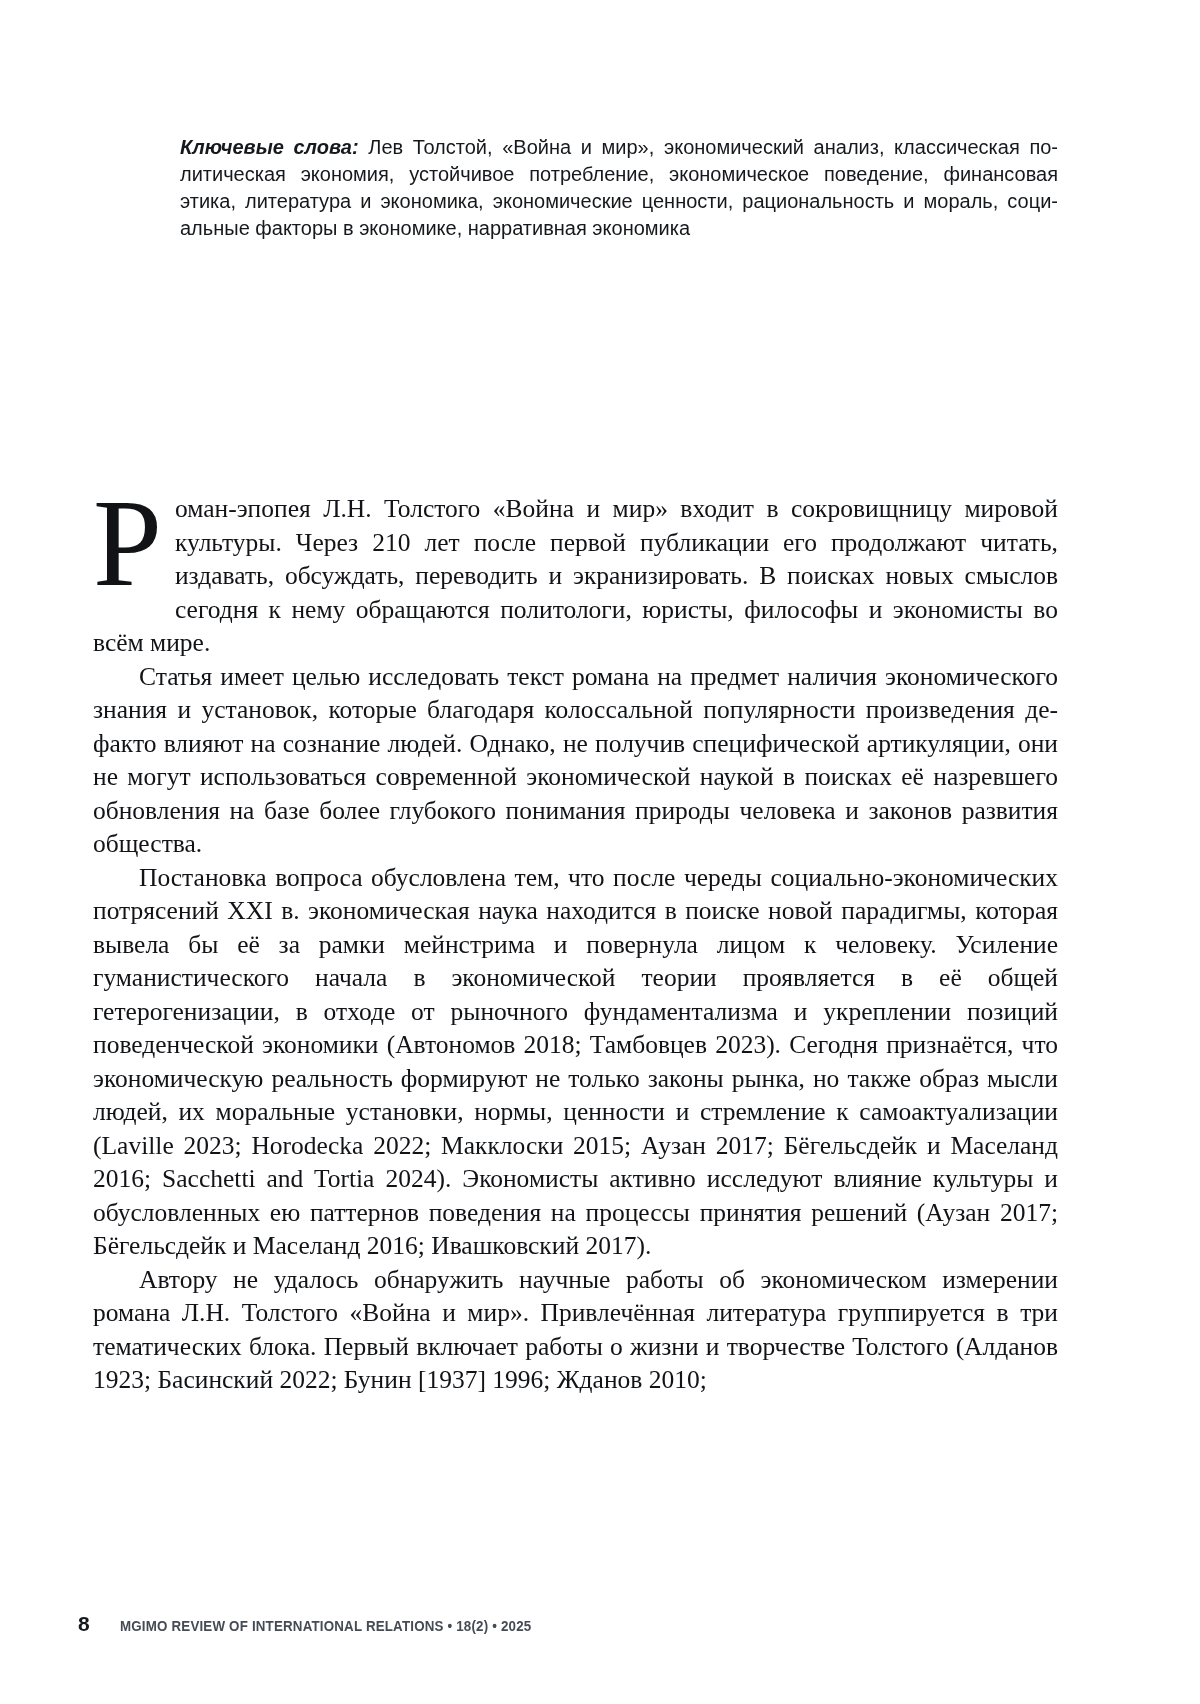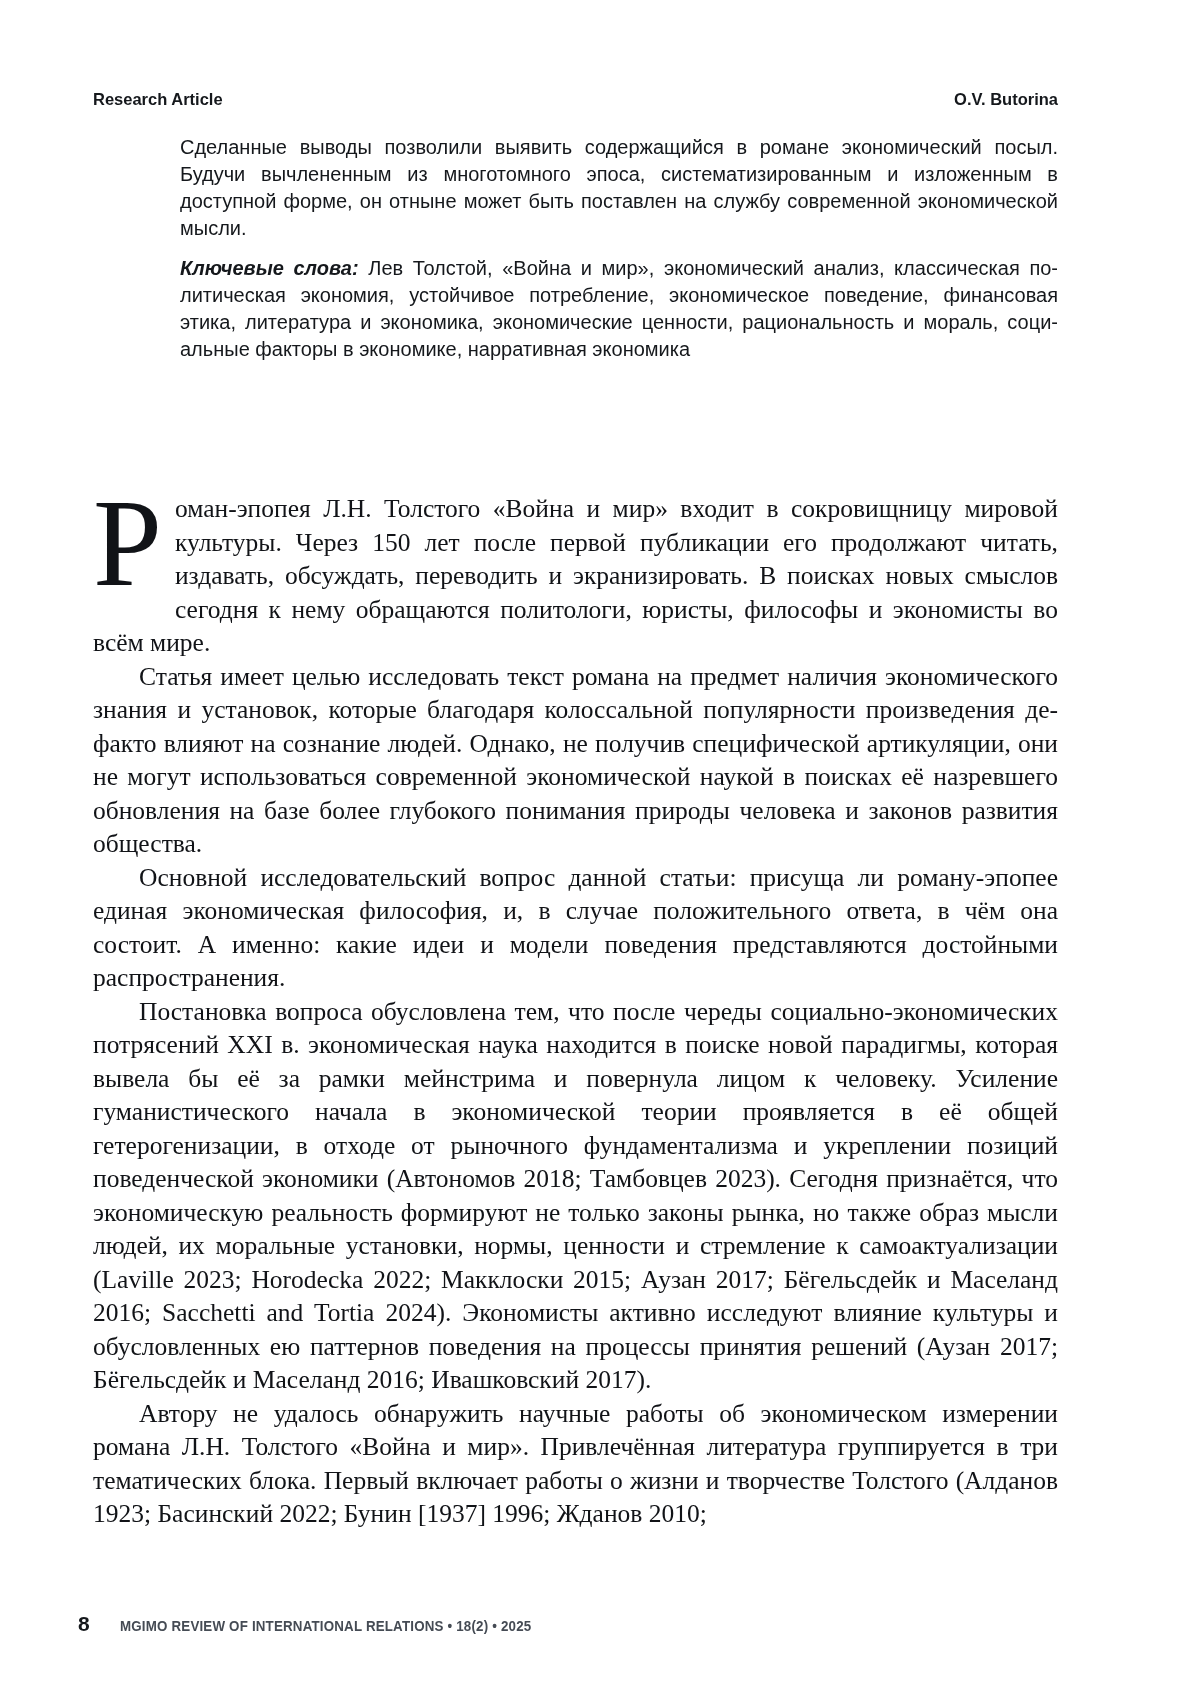--- a/index.html
+++ b/index.html
@@ -97,34 +97,28 @@
     transform: scaleX(0.92);
     transform-origin: left center;
     white-space: nowrap;
   }
 </style>
 </head>
 <body>
 
 <div class="page">
 
-  <div class="runhead">
-    <span class="arttype">Research Article</span>
-    <span class="author">O.V. Butorina</span>
-  </div>
 
   <div class="abstract-block">
-    <p>Сделанные выводы позволили выявить содержащийся в романе экономический посыл. Будучи вычлененным из многотомного эпоса, систематизированным и из­ложенным в доступной форме, он отныне может быть поставлен на службу совре­менной экономической мысли.</p>
     <p><span class="kw-label">Ключевые слова:</span><span> Лев Толстой, «Война и мир», экономический анализ, классическая по­литическая экономия, устойчивое потребление, экономическое поведение, финансовая этика, литература и экономика, экономические ценности, рациональность и мораль, соци­альные факторы в экономике, нарративная экономика</span></p>
   </div>
 
   <div class="body-text">
-    <p class="opening"><span class="dropcap">Р</span><span>оман-эпопея Л.Н. Толстого «Война и мир» входит в сокровищницу миро­вой культуры. Через 150 лет после первой публикации его продолжают читать, издавать, обсуждать, переводить и экранизировать. В поисках новых смыслов сегодня к нему обращаются политологи, юристы, философы и экономисты во всём мире.</span></p>
+    <p class="opening"><span class="dropcap">Р</span><span>оман-эпопея Л.Н. Толстого «Война и мир» входит в сокровищницу миро­вой культуры. Через 210 лет после первой публикации его продолжают читать, издавать, обсуждать, переводить и экранизировать. В поисках новых смыслов сегодня к нему обращаются политологи, юристы, философы и экономисты во всём мире.</span></p>
     <p>Статья имеет целью исследовать текст романа на предмет наличия эконо­мического знания и установок, которые благодаря колоссальной популярности произведения де-факто влияют на сознание людей. Однако, не получив спец­ифической артикуляции, они не могут использоваться современной экономи­ческой наукой в поисках её назревшего обновления на базе более глубокого по­нимания природы человека и законов развития общества.</p>
-    <p>Основной исследовательский вопрос данной статьи: присуща ли роману-эпопее единая экономическая философия, и, в случае положительного ответа, в чём она состоит. А именно: какие идеи и модели поведения представляются достойными распространения.</p>
     <p>Постановка вопроса обусловлена тем, что после череды социально-эконо­мических потрясений XXI в. экономическая наука находится в поиске новой парадигмы, которая вывела бы её за рамки мейнстрима и повернула лицом к человеку. Усиление гуманистического начала в экономической теории прояв­ляется в её общей гетерогенизации, в отходе от рыночного фундаментализма и укреплении позиций поведенческой экономики (Автономов 2018; Тамбовцев 2023). Сегодня признаётся, что экономическую реальность формируют не толь­ко законы рынка, но также образ мысли людей, их моральные установки, нор­мы, ценности и стремление к самоактуализации (Laville 2023; Horodecka 2022; Макклоски 2015; Аузан 2017; Бёгельсдейк и Маселанд 2016; Sacchetti and Tortia 2024). Экономисты активно исследуют влияние культуры и обусловленных ею паттернов поведения на процессы принятия решений (Аузан 2017; Бёгельсдейк и Маселанд 2016; Ивашковский 2017).</p>
     <p>Автору не удалось обнаружить научные работы об экономическом измере­нии романа Л.Н. Толстого «Война и мир». Привлечённая литература группи­руется в три тематических блока. Первый включает работы о жизни и творче­стве Толстого (Алданов 1923; Басинский 2022; Бунин [1937] 1996; Жданов 2010;</p>
   </div>
 
   <div class="footer">
     <span class="pagenum">8</span>
     <span class="journal">MGIMO REVIEW OF INTERNATIONAL RELATIONS  •  18(2) • 2025</span>
   </div>
 
 </div>

